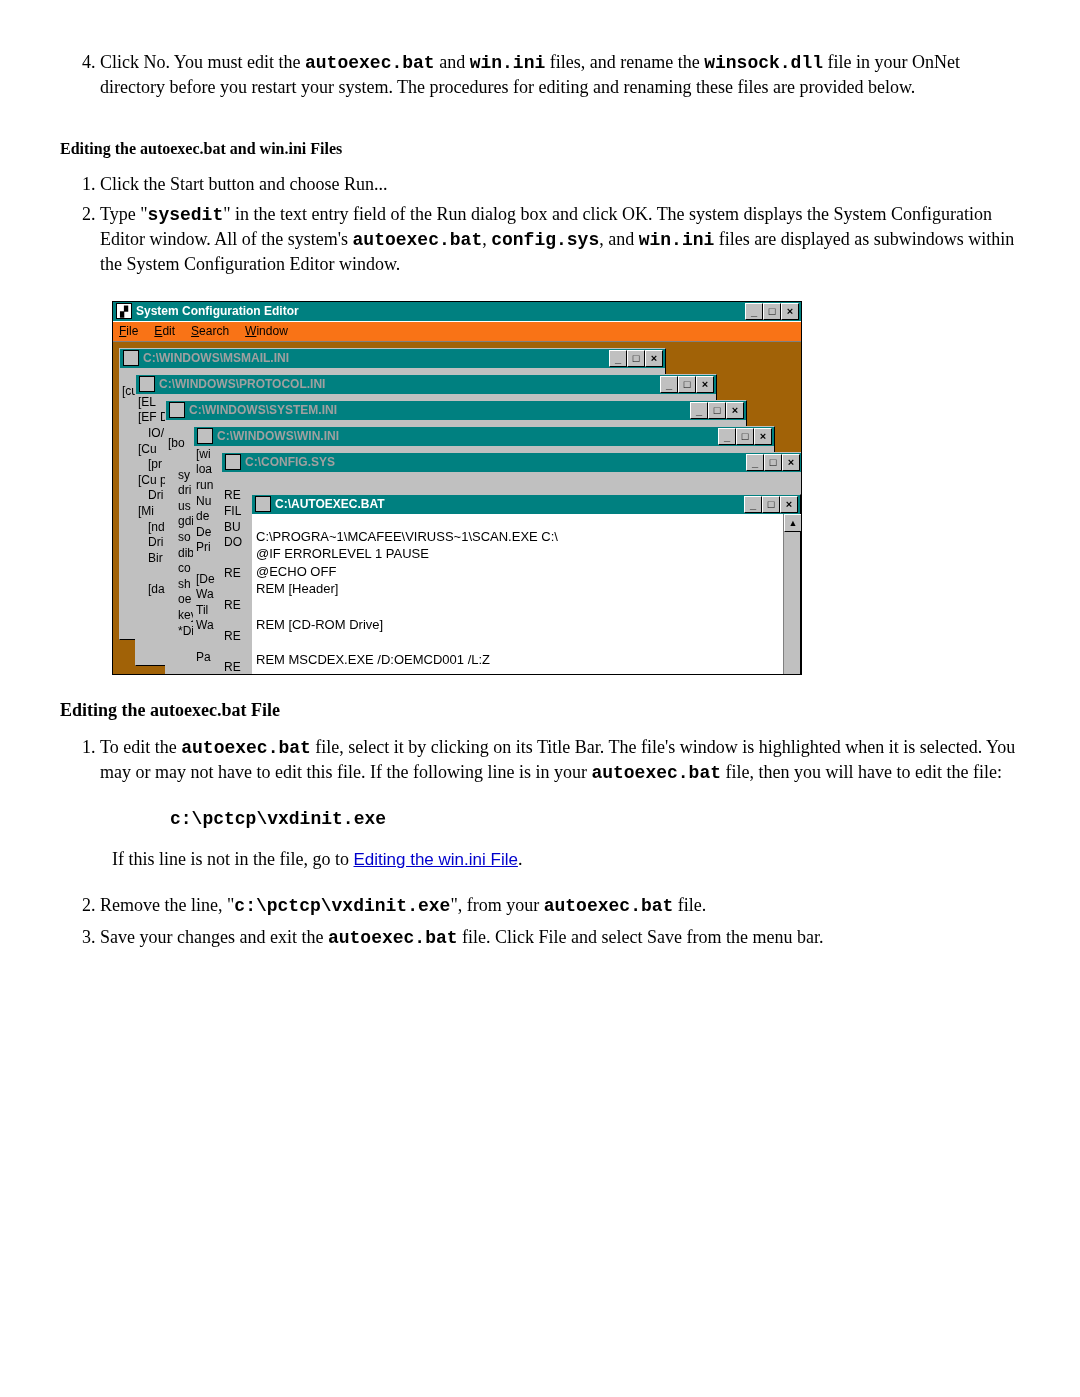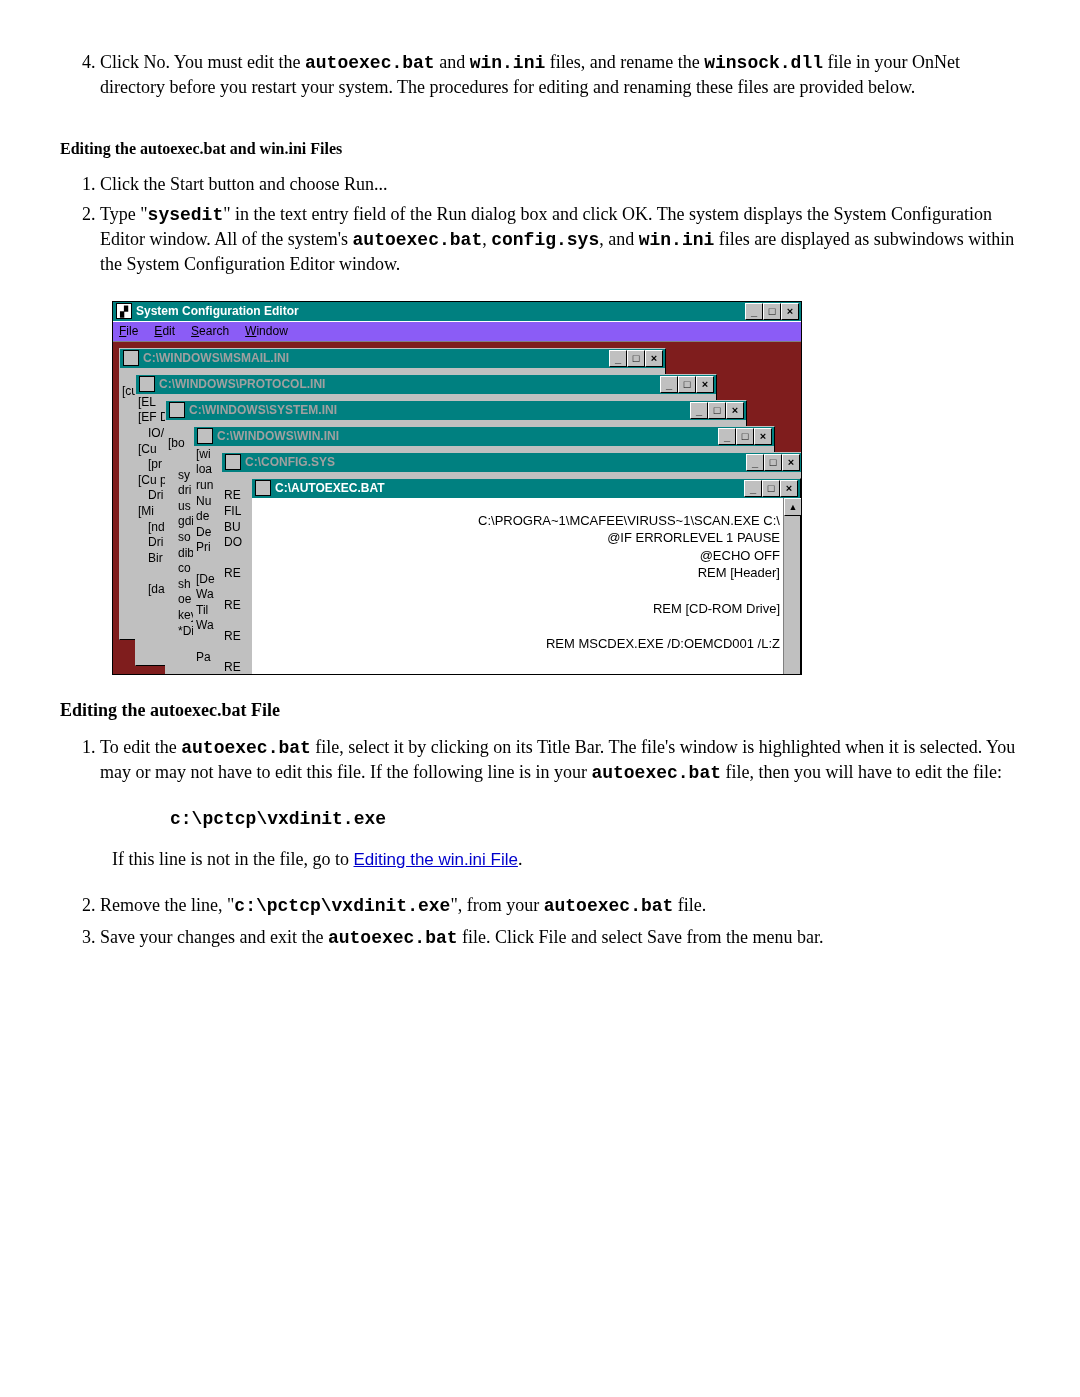--- a/index.html
+++ b/index.html
@@ -79,34 +79,34 @@
     width: 16px; height: 15px;
     background: #c0c0c0;
     border-top:1px solid #fff; border-left:1px solid #fff;
     border-right:1px solid #000; border-bottom:1px solid #000;
     font-family: Arial, sans-serif;
     font-size: 11px; font-weight:bold;
     display:flex; align-items:center; justify-content:center;
     color:#000;
   }
   .menubar {
-    background: #8b5cf6;
+    background: #f97316;
     height: 19px;
     border-top:1px solid #fff; border-bottom:1px solid #808080;
     display:flex; align-items:center;
     padding: 0 6px;
     gap: 16px;
     font-size:12px;
   }
   .menubar span { text-decoration: none; }
   .menubar span u { text-decoration: underline; }
   .mdi-area {
     position: relative;
     height: 332px;
-    background: #7f1d1d;
+    background: #a16207;
     overflow: hidden;
   }
   .childwin {
     position: absolute;
     border-top:1px solid #c0c0c0; border-left:1px solid #c0c0c0;
     border-right:1px solid #000; border-bottom:1px solid #000;
     background: #c0c0c0;
   }
   .child-body {
     background: #fff;
@@ -304,21 +304,21 @@
 DO
 
 RE
 
 RE
 
 RE
 
 RE</div>
         </div>
-        <div class="childwin" style="left: 138px; top: 136px; width: 548px; height: 274px; text-align: right;">
+        <div class="childwin" style="left: 138px; top: 152px; width: 548px; height: 274px;">
           <div class="titlebar">
             <div class="tb-left">
               <span class="tb-small-icon"></span>
               <span>C:\AUTOEXEC.BAT</span>
             </div>
             <div class="winbtns">
               <div class="winbtn">_</div>
               <div class="winbtn">□</div>
               <div class="winbtn">×</div>
             </div>

